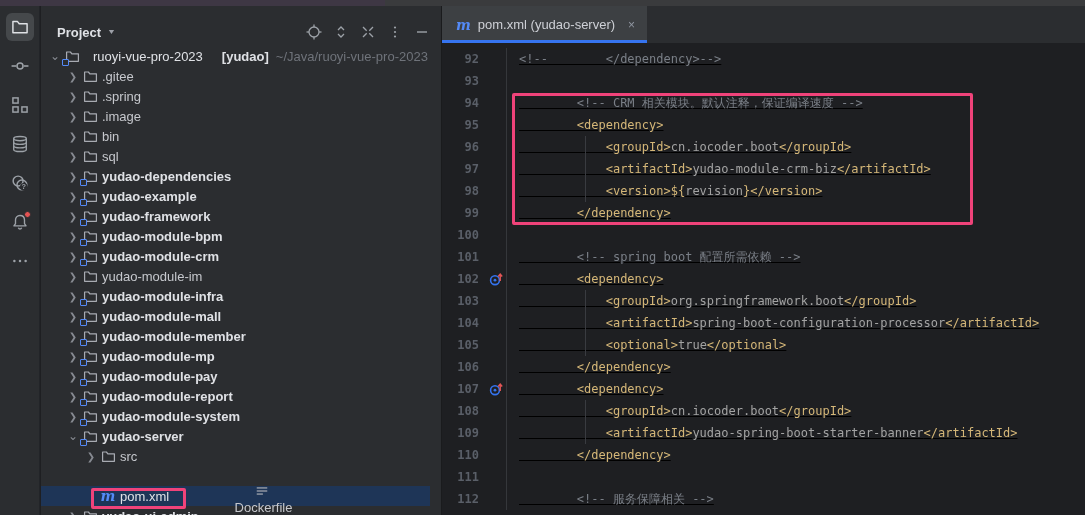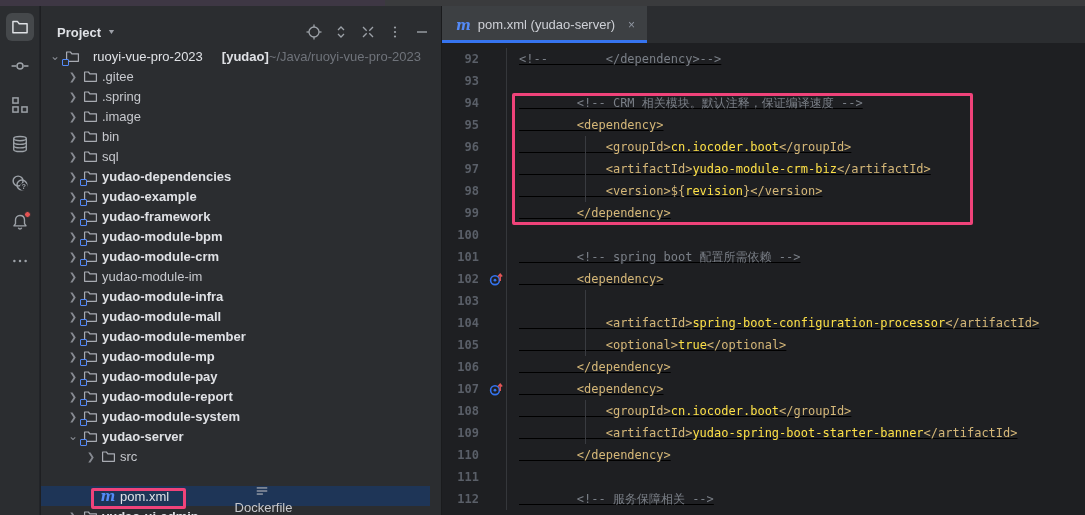--- a/index.html
+++ b/index.html
@@ -35,21 +35,21 @@
   .tree { position:absolute; left:0; top:40px; width:400px; }
   .tree-row { height:20px; display:flex; align-items:center; font-size:13px; color:#c6c8cd;
               white-space:nowrap; }
   .tree-row.selected { background:#1e3557; margin-right:11px; }
   .tr-chevron { width:16px; text-align:center; color:#868a91; font-size:10px; flex:0 0 16px; }
   .tr-icon { width:18px; flex:0 0 18px; display:flex; align-items:center; justify-content:center;
              position:relative; height:16px; }
   .tr-label { margin-left:3px; }
   .tr-label.bold { color:#dfe1e5; font-weight:700; }
   .tr-suffix { color:#dfe1e5; font-weight:700; margin-left:19px; }
-  .tr-path { color:#6f737a; margin-left:0; font-weight:400; }
+  .tr-path { color:#6f737a; margin-left:7px; font-weight:400; }
   .module-badge { position:absolute; left:-1px; bottom:-2px; width:7px; height:7px;
                   background:#2b2d30; border:1.4px solid #548af7; border-radius:1px; }
   .maven-m { font-family:"DejaVu Serif", serif; font-style:italic; font-weight:700;
              color:#548af7; font-size:14px; line-height:14px; }
 
   
   .annotation { position:absolute; border:3px solid #f0437a; border-radius:2px; pointer-events:none; }
 
   
   .editor-col { position:absolute; left:441px; top:6px; width:644px; height:509px;
@@ -65,21 +65,21 @@
                     overflow:hidden; padding-top:5px;
                     font-family:"DejaVu Sans Mono", monospace; }
   .code-line { height:22px; display:flex; align-items:center; }
   .gutter-cell { width:65px; flex:0 0 65px; height:22px; display:flex; align-items:center;
                  border-right:1px solid #35373b;font-weight:bold; }
   .lnum { width:37px; text-align:right; color:#5a5f68; font-size:12px; flex:0 0 37px; }
   .gicon { width:16px; height:16px; margin-left:9px; display:flex; align-items:center; justify-content:center; }
   .code-text { padding-left:12px; font-size:12px; white-space:pre;text-decoration:underline; }
   .cm { color:#7a7f87; }
   .tg { color:#d5b778; }
-  .tx { color:#fde047; }
+  .tx { color:#a3a3a3; }
   .vr { color:#d5b778; }
   .indent-guide { position:absolute; width:1px; background:#393b40; }
 </style>
 </head>
 <body>
 
 <div class="app">
 
   <div class="top-strip">
     <div class="purple"></div>
@@ -502,20 +502,21 @@
                 <polyline points="9.2,4.4 11.2,2.2 13.2,4.4" fill="none" stroke="#e05555" stroke-width="1.5"></polyline>
               </svg>
             </span>
           </span>
           <span class="code-text"><span class="tg">        &lt;dependency&gt;</span></span>
         </div>
         <div class="code-line">
           <span class="gutter-cell">
             <span class="lnum">103</span>
           </span>
+          <span class="code-text"><span class="tg">            &lt;groupId&gt;</span><span class="tx">org.springframework.boot</span><span class="tg">&lt;/groupId&gt;</span></span>
         </div>
         <div class="code-line">
           <span class="gutter-cell">
             <span class="lnum">104</span>
           </span>
           <span class="code-text"><span class="tg">            &lt;artifactId&gt;</span><span class="tx">spring-boot-configuration-processor</span><span class="tg">&lt;/artifactId&gt;</span></span>
         </div>
         <div class="code-line">
           <span class="gutter-cell">
             <span class="lnum">105</span>

